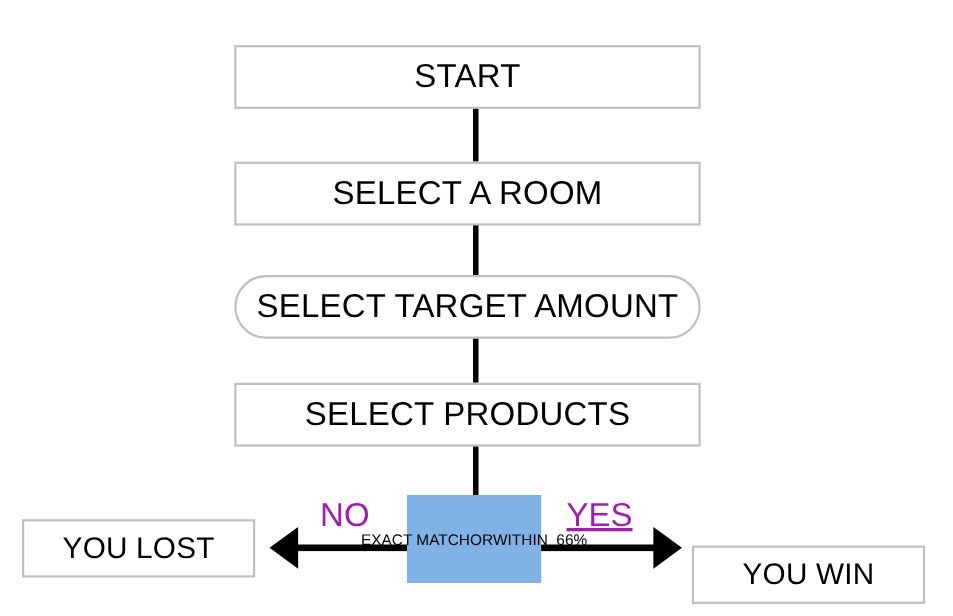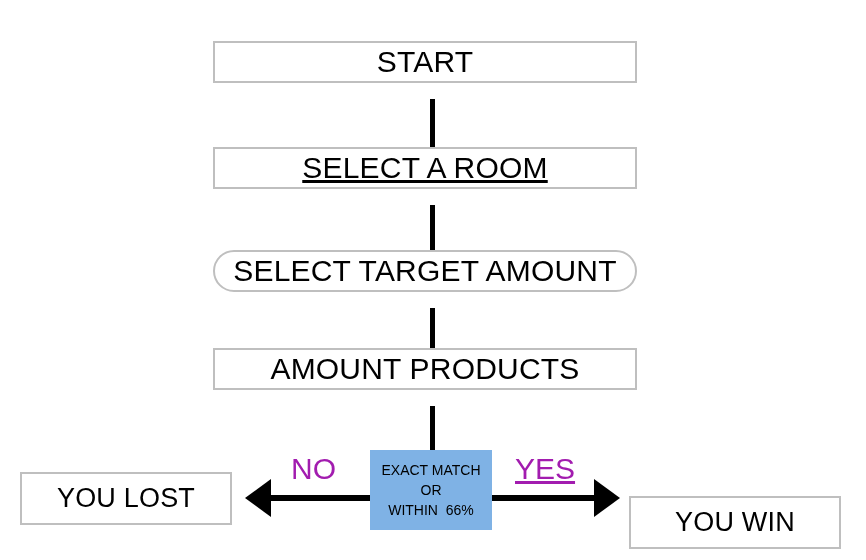--- a/index.html
+++ b/index.html
@@ -30,25 +30,25 @@
     display: flex;
     align-items: center;
     justify-content: center;
     color: #000000;
     letter-spacing: 0.2px;
     white-space: nowrap;
   }
   .proc-box.main {
     left: 213px;
     width: 424px;
-    height: 42px;
+    height: 58px;
     font-size: 30px;
   }
   #box-start      { top: 41px; }
-  #box-room       { top: 147px; text-decoration: underline; }
+  #box-room       { top: 147px; }
   #box-target     { top: 250px; border-radius: 29px; }
   #box-products   { top: 348px; }
 
   .proc-box.terminal {
     width: 212px;
     height: 53px;
     font-size: 27px;
     top: 472px;
   }
   #box-lost { left: 20px; }
@@ -96,21 +96,21 @@
 
   
   #decision-box {
     position: absolute;
     left: 370px;
     top: 450px;
     width: 122px;
     height: 80px;
     background: #7FB2E5;
     display: flex;
-    flex-direction: column;
+    align-items: center;
     justify-content: center;
     color: #000000;
     font-size: 14px;
     line-height: 1.45;
     white-space: pre;
     z-index: 3;
   }
   #decision-box .dline { display: block; text-align: center; }
 
   
@@ -140,21 +140,21 @@
 
   <div class="vconn" id="conn-2"></div>
 
   <div class="proc-box main" id="box-target">
     <span>SELECT TARGET AMOUNT</span>
   </div>
 
   <div class="vconn" id="conn-3"></div>
 
   <div class="proc-box main" id="box-products">
-    <span>AMOUNT PRODUCTS</span>
+    <span>SELECT PRODUCTS</span>
   </div>
 
   <div class="vconn" id="conn-4"></div>
 
   <div class="harrow-line" id="arrow-line-no"></div>
   <div class="arrowhead" id="arrowhead-no"></div>
 
   <div class="harrow-line" id="arrow-line-yes"></div>
   <div class="arrowhead" id="arrowhead-yes"></div>
 

